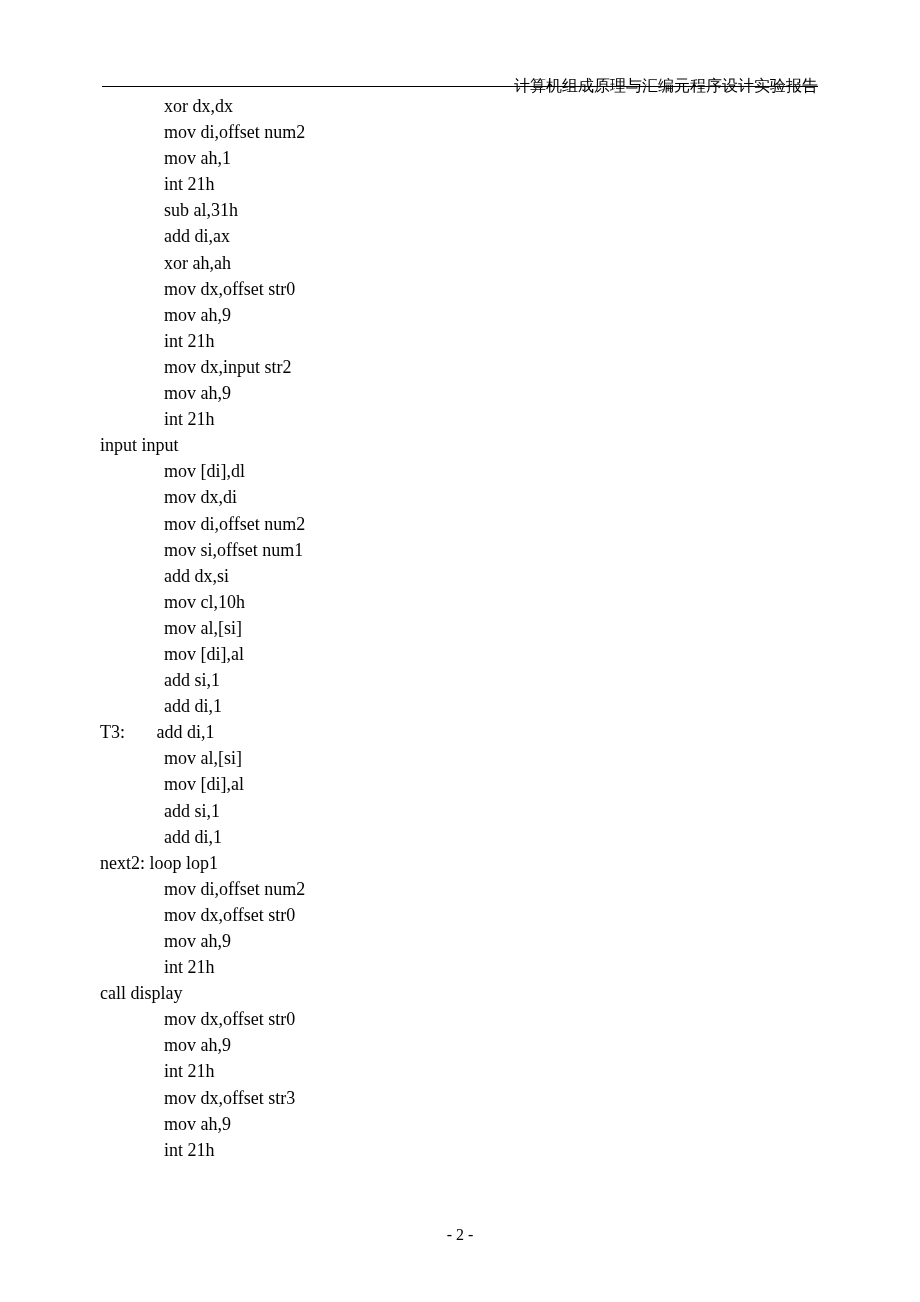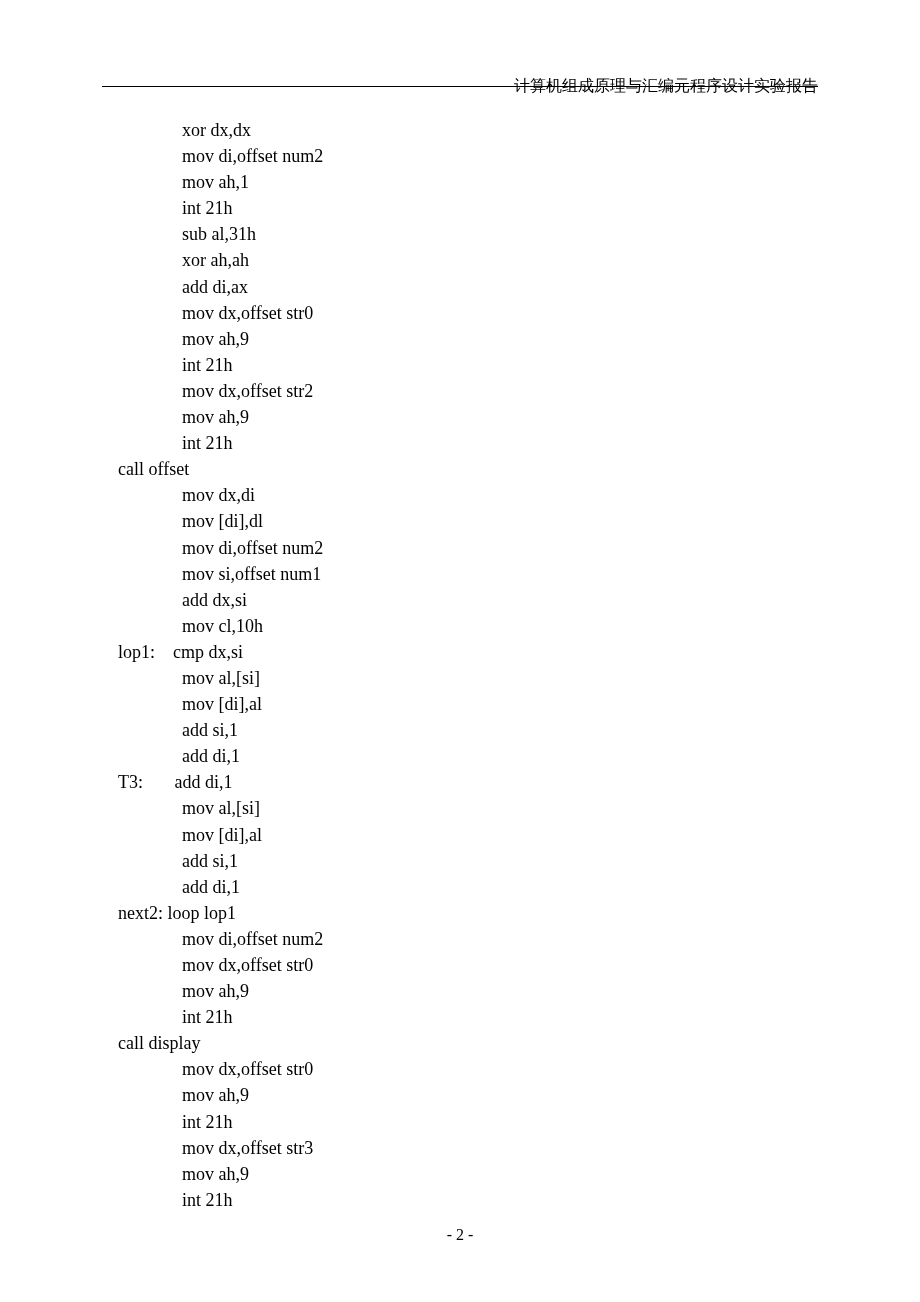--- a/index.html
+++ b/index.html
@@ -28,24 +28,23 @@
     .header-line {
       position: absolute;
       top: 86px;
       left: 102px;
       right: 102px;
       border-top: 1px solid #000;
     }
     .content {
       position: absolute;
       top: 93px;
-      left: 118px;
+      left: 100px;
       right: 102px;
       line-height: 26.1px;
-      margin-top: 24px;
     }
     .indent-1 {
       display: inline-block;
       width: 64px;
     }
     .line {
       white-space: pre;
     }
     .footer {
       position: absolute;
@@ -63,36 +62,35 @@
   <span>计算机组成原理与汇编元程序设计实验报告</span>
 </div>
 <div class="header-line"></div>
 
 <div class="content" id="code-container">
 <div class="line"><span class="indent-1"></span><span>xor dx,dx</span></div>
     <div class="line"><span class="indent-1"></span><span>mov di,offset num2</span></div>
     <div class="line"><span class="indent-1"></span><span>mov ah,1</span></div>
     <div class="line"><span class="indent-1"></span><span>int 21h</span></div>
     <div class="line"><span class="indent-1"></span><span>sub al,31h</span></div>
+    <div class="line"><span class="indent-1"></span><span>add di,ax</span></div>
     <div class="line"><span class="indent-1"></span><span>xor ah,ah</span></div>
-    <div class="line"><span class="indent-1"></span><span>add di,ax</span></div>
     <div class="line"><span class="indent-1"></span><span>mov dx,offset str0</span></div>
     <div class="line"><span class="indent-1"></span><span>mov ah,9</span></div>
     <div class="line"><span class="indent-1"></span><span>int 21h</span></div>
-    <div class="line"><span class="indent-1"></span><span>mov dx,offset str2</span></div>
+    <div class="line"><span class="indent-1"></span><span>mov dx,input str2</span></div>
     <div class="line"><span class="indent-1"></span><span>mov ah,9</span></div>
     <div class="line"><span class="indent-1"></span><span>int 21h</span></div>
-    <div class="line"><span>call offset</span></div>
+    <div class="line"><span>input input</span></div>
+    <div class="line"><span class="indent-1"></span><span>mov [di],dl</span></div>
     <div class="line"><span class="indent-1"></span><span>mov dx,di</span></div>
-    <div class="line"><span class="indent-1"></span><span>mov [di],dl</span></div>
     <div class="line"><span class="indent-1"></span><span>mov di,offset num2</span></div>
     <div class="line"><span class="indent-1"></span><span>mov si,offset num1</span></div>
     <div class="line"><span class="indent-1"></span><span>add dx,si</span></div>
     <div class="line"><span class="indent-1"></span><span>mov cl,10h</span></div>
-    <div class="line"><span>lop1:    cmp dx,si</span></div>
     <div class="line"><span class="indent-1"></span><span>mov al,[si]</span></div>
     <div class="line"><span class="indent-1"></span><span>mov [di],al</span></div>
     <div class="line"><span class="indent-1"></span><span>add si,1</span></div>
     <div class="line"><span class="indent-1"></span><span>add di,1</span></div>
     <div class="line"><span>T3:       add di,1</span></div>
     <div class="line"><span class="indent-1"></span><span>mov al,[si]</span></div>
     <div class="line"><span class="indent-1"></span><span>mov [di],al</span></div>
     <div class="line"><span class="indent-1"></span><span>add si,1</span></div>
     <div class="line"><span class="indent-1"></span><span>add di,1</span></div>
     <div class="line"><span>next2: loop lop1</span></div>

